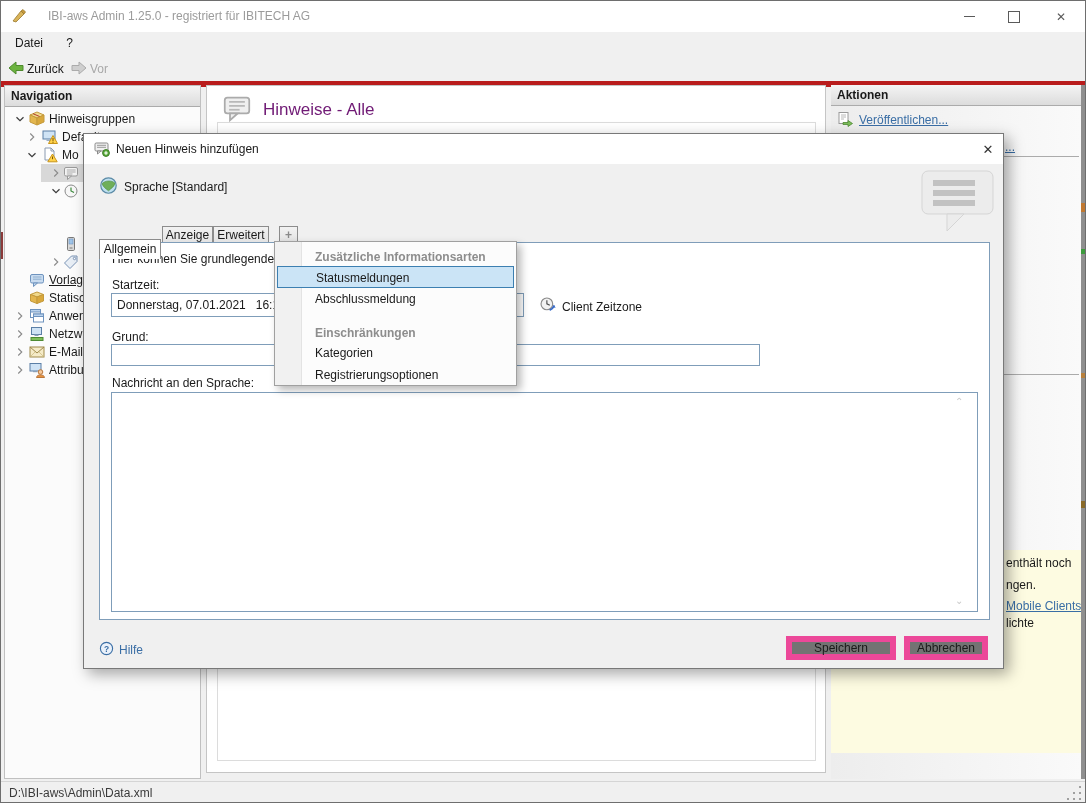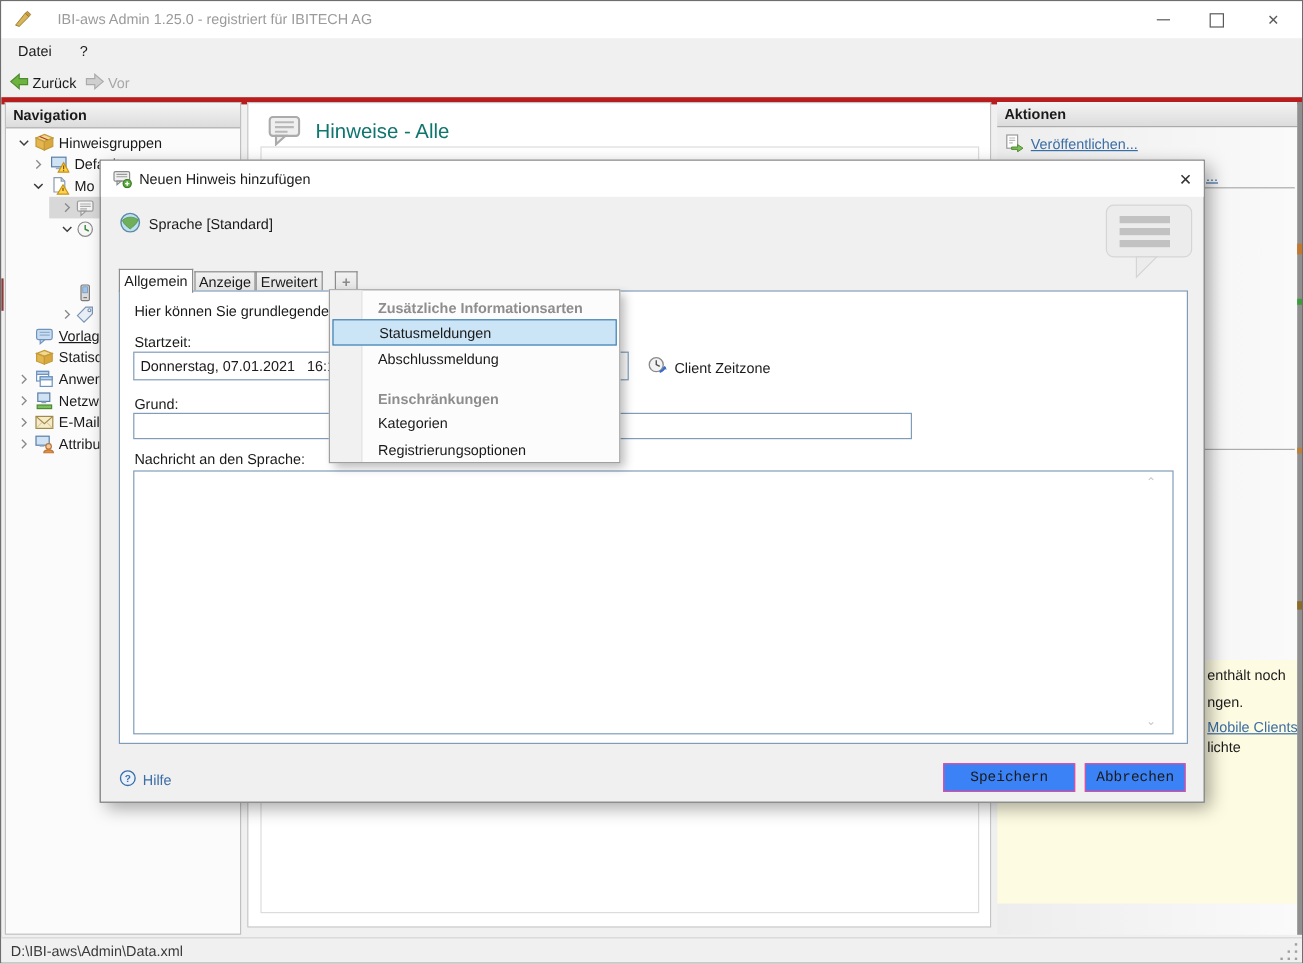--- a/index.html
+++ b/index.html
@@ -21,21 +21,21 @@
                 background:linear-gradient(#F4F4F4,#DCDCDC);border-bottom:1px solid #ABABAB;}
   .nav-panel{left:3px;top:84px;width:197px;height:694px;background:#FBFBFB;border:1px solid #C0C0C0;box-sizing:border-box;}
   .tree{position:absolute;left:0;top:20px;right:0;bottom:0;overflow:hidden;}
   .tree-row{position:relative;height:18px;}
   .tree-row.selected::before{content:"";position:absolute;left:36px;right:3px;top:0;bottom:0;background:#D8D8D8;}
   .tree-chev{position:absolute;top:2px;width:14px;height:14px;}
   .tree-ico{position:absolute;top:1px;width:16px;height:16px;}
   .tree-label{position:absolute;top:2px;height:14px;line-height:14px;}
   .tree-chev svg,.tree-ico svg{display:block;}
   .main-panel{left:205px;top:84px;width:620px;height:688px;background:#FFFFFF;border:1px solid #C5C5C5;box-sizing:border-box;}
-  .main-title{left:56px;top:14px;font-size:17px;color:#0f766e;}
+  .main-title{left:56px;top:14px;font-size:17px;color:#701a75;}
   .inner-box{left:10px;top:36px;width:597px;height:637px;border:1px solid #DCDCDC;background:#FFFFFF;}
   .actions-panel{left:830px;top:84px;width:250px;height:694px;background:linear-gradient(to right,#EDEDED,#FAFAFA);}
   .link{color:#3A6EA5;text-decoration:underline;cursor:pointer;}
   .divider{height:1px;background:#ABABAB;}
   .note-header{left:0;top:468px;width:250px;height:23px;background:linear-gradient(#ABABAB,#C9C9C9);}
   .note-body{left:0;top:465px;width:250px;height:203px;background:#FDFBE1;}
   .scroll-strip{left:1080px;top:84px;width:5px;height:694px;background:#8F8F8F;}
   .statusbar{left:0;top:780px;width:100%;height:23px;background:#F0F0F0;border-top:1px solid #D5D5D5;box-sizing:border-box;}
   .status-text{left:8px;top:4px;color:#3A3A3A;}
   .grip-dot{position:absolute;width:2px;height:2px;background:#A0A0A0;}
@@ -43,21 +43,21 @@
   .dialog{left:82px;top:132px;width:921px;height:536px;background:#F0F0F0;border:1px solid #787878;
           box-sizing:border-box;box-shadow:5px 5px 14px rgba(0,0,0,0.35);}
   .dlg-titlebar{left:0;top:0;width:100%;height:30px;background:#FFFFFF;}
   .dlg-title{left:32px;top:0;height:30px;line-height:30px;color:#1A1A1A;}
   .dlg-close{left:889px;top:0;width:30px;height:30px;display:flex;align-items:center;justify-content:center;font-size:13px;color:#333;cursor:pointer;}
   .tab{box-sizing:border-box;border:1px solid #8C8C8C;border-bottom:none;text-align:center;cursor:pointer;}
   .tab.active{background:#FFFFFF;z-index:3;}
   .tab.inactive{background:linear-gradient(#F2F2F2,#E2E2E2);}
   .content-panel{left:15px;top:108px;width:891px;height:378px;background:#FFFFFF;border:1px solid #7F9DB9;box-sizing:border-box;z-index:1;}
   .field{background:#FFFFFF;border:1px solid #7F9DB9;box-sizing:border-box;}
-  .btn{background:#3b82f6;border:1px solid #ec4899;box-sizing:border-box;display:flex;align-items:center;justify-content:center;cursor:pointer;font-family:Liberation Mono, monospace;}
+  .btn{background:#737373;border:6px solid #ec4899;box-sizing:border-box;display:flex;align-items:center;justify-content:center;cursor:pointer;}
   textarea.bigmsg{position:absolute;left:26px;top:258px;width:867px;height:220px;border:1px solid #7F9DB9;box-sizing:border-box;
          resize:none;outline:none;font-family:"Liberation Sans",sans-serif;font-size:12px;}
   .scroll-chev{position:absolute;color:#C9C9C9;font-size:10px;}
   
   .ctx-menu{left:273px;top:240px;width:243px;height:145px;background:#FCFCFC;border:1px solid #A0A0A0;
             box-sizing:border-box;box-shadow:4px 4px 8px rgba(0,0,0,0.28);z-index:50;}
   .ctx-gutter{position:absolute;left:0;top:0;width:26px;height:100%;background:#F1F1F1;border-right:1px solid #E3E3E3;}
   .ctx-header{position:relative;height:18px;line-height:18px;padding-left:40px;font-weight:bold;color:#8D8D8D;}
   .ctx-item{position:relative;height:22px;line-height:22px;padding-left:40px;cursor:pointer;box-sizing:border-box;}
   .ctx-item.selected{background:#CBE4F6;border:1px solid #3C7FB1;margin:0 2px;padding-left:38px;}
@@ -369,21 +369,21 @@
           <g filter="none">
             <rect x="5" y="3" width="71" height="43" rx="6" fill="#ECECEC" stroke="#D5D5D5"></rect>
             <path d="M30 46 L30 63 L47 46 Z" fill="#ECECEC" stroke="#D5D5D5"></path>
             <rect x="16" y="12" width="42" height="6" fill="#C2C2C2"></rect>
             <rect x="16" y="22" width="42" height="6" fill="#C2C2C2"></rect>
             <rect x="16" y="32" width="42" height="6" fill="#C2C2C2"></rect>
           </g>
         </svg></span>
 
     <div class="abs" id="dialog-tabs" style="left:15px;top:90px;width:400px;height:19px;">
-        <div class="tab active" style="position: absolute; left: 0px; width: 62px; top: 0px; height: 20px; line-height: 19px;">Allgemein</div>
+        <div class="tab active" style="position: absolute; left: 0px; width: 62px; top: 15px; height: 20px; line-height: 19px;">Allgemein</div>
         <div class="tab inactive" style="position: absolute; left: 63px; width: 51px; top: 2px; height: 17px; line-height: 16px;">Anzeige</div>
         <div class="tab inactive" style="position: absolute; left: 114px; width: 56px; top: 2px; height: 17px; line-height: 16px;">Erweitert</div>
       </div>
     <div class="abs tab inactive" style="left:195px;top:92px;width:19px;height:17px;line-height:16px;color:#8A8A8A;font-weight:bold;">+</div>
 
     <div class="abs content-panel">
       <span class="abs" style="left:12px;top:9px;">Hier können Sie grundlegende Ei</span>
       <span class="abs" style="left:12px;top:35px;">Startzeit:</span>
       <div class="abs field ws-pre" style="left:11px;top:50px;width:413px;height:24px;line-height:22px;padding-left:5px;">Donnerstag, 07.01.2021   16:12</div>
       <span class="abs" style="left:439px;top:53px;width:18px;height:18px;"><svg width="100%" height="100%" viewBox="0 0 16 16" xmlns="http://www.w3.org/2000/svg">

